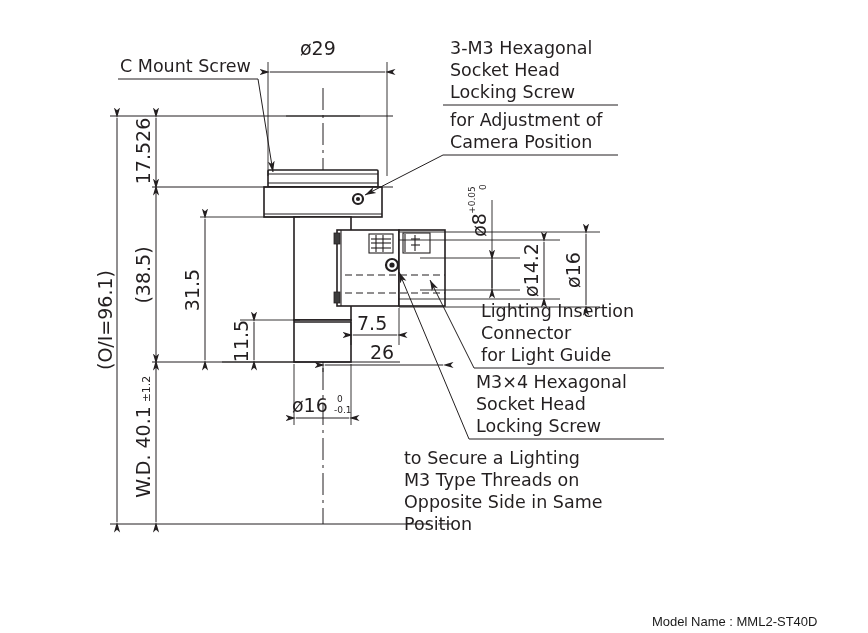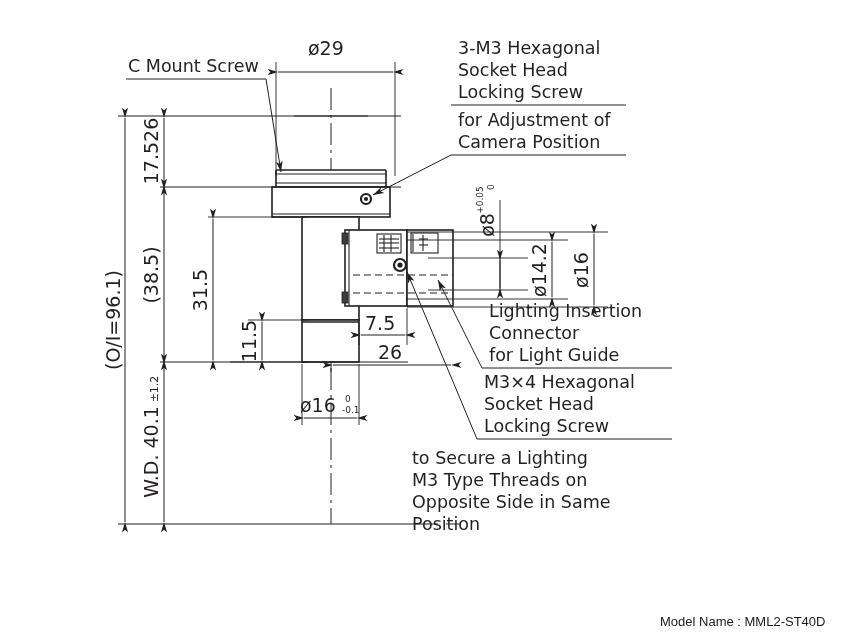--- a/index.html
+++ b/index.html
@@ -12,21 +12,20 @@
     height: 633px;
     position: relative;
     font-family: "DejaVu Sans", "Liberation Sans", sans-serif;
     overflow: hidden;
   }
   #drawing-root {
     position: absolute;
     left: 0; top: 0;
     width: 852px;
     height: 633px;
-    padding-left: 8px;
   }
   svg#cad { display: block; }
 
   text {
     font-family: "DejaVu Sans", "Liberation Sans", sans-serif;
     fill: #1a1a1a;
   }
   .dim-text {
     font-size: 19px;
     fill: #231f20;

